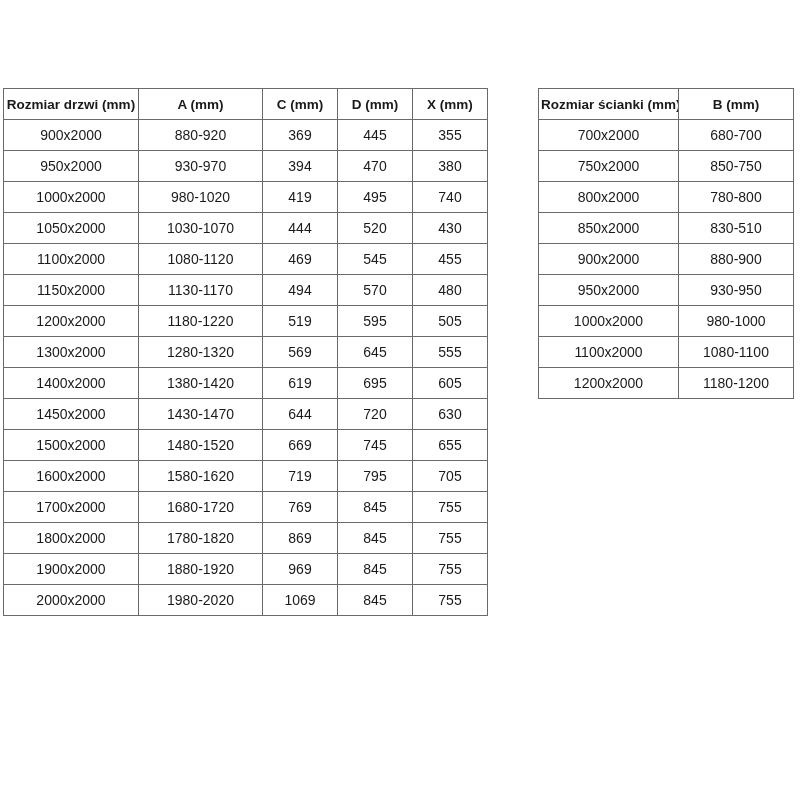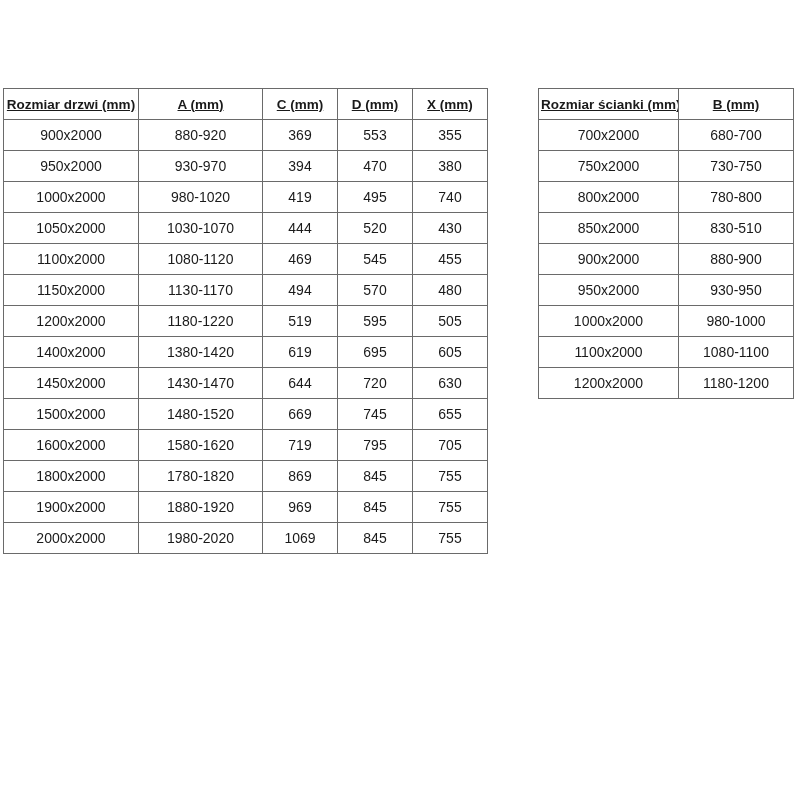--- a/index.html
+++ b/index.html
@@ -28,21 +28,20 @@
     vertical-align: middle;
     height: 30px;
     padding: 0 2px;
     font-size: 14px;
     white-space: nowrap;
     overflow: hidden;
   }
   .spec-table th {
     font-weight: bold;
     font-size: 13.5px;
-    text-decoration: underline;
   }
   #door-table {
     left: 3px;
     top: 88px;
     width: 484px;
   }
   #door-table col:nth-child(1) { width: 135px; }
   #door-table col:nth-child(2) { width: 124px; }
   #door-table col:nth-child(3) { width: 75px; }
   #door-table col:nth-child(4) { width: 75px; }
@@ -73,21 +72,21 @@
         <th>C (mm)</th>
         <th>D (mm)</th>
         <th>X (mm)</th>
       </tr>
   </thead>
   <tbody>
       <tr>
         <td>900x2000</td>
         <td>880-920</td>
         <td>369</td>
-        <td>553</td>
+        <td>445</td>
         <td>355</td>
       </tr>
       <tr>
         <td>950x2000</td>
         <td>930-970</td>
         <td>394</td>
         <td>470</td>
         <td>380</td>
       </tr>
       <tr>
@@ -119,20 +118,27 @@
         <td>480</td>
       </tr>
       <tr>
         <td>1200x2000</td>
         <td>1180-1220</td>
         <td>519</td>
         <td>595</td>
         <td>505</td>
       </tr>
       <tr>
+        <td>1300x2000</td>
+        <td>1280-1320</td>
+        <td>569</td>
+        <td>645</td>
+        <td>555</td>
+      </tr>
+      <tr>
         <td>1400x2000</td>
         <td>1380-1420</td>
         <td>619</td>
         <td>695</td>
         <td>605</td>
       </tr>
       <tr>
         <td>1450x2000</td>
         <td>1430-1470</td>
         <td>644</td>
@@ -147,20 +153,27 @@
         <td>655</td>
       </tr>
       <tr>
         <td>1600x2000</td>
         <td>1580-1620</td>
         <td>719</td>
         <td>795</td>
         <td>705</td>
       </tr>
       <tr>
+        <td>1700x2000</td>
+        <td>1680-1720</td>
+        <td>769</td>
+        <td>845</td>
+        <td>755</td>
+      </tr>
+      <tr>
         <td>1800x2000</td>
         <td>1780-1820</td>
         <td>869</td>
         <td>845</td>
         <td>755</td>
       </tr>
       <tr>
         <td>1900x2000</td>
         <td>1880-1920</td>
         <td>969</td>
@@ -188,21 +201,21 @@
         <th>B (mm)</th>
       </tr>
   </thead>
   <tbody>
       <tr>
         <td>700x2000</td>
         <td>680-700</td>
       </tr>
       <tr>
         <td>750x2000</td>
-        <td>730-750</td>
+        <td>850-750</td>
       </tr>
       <tr>
         <td>800x2000</td>
         <td>780-800</td>
       </tr>
       <tr>
         <td>850x2000</td>
         <td>830-510</td>
       </tr>
       <tr>

